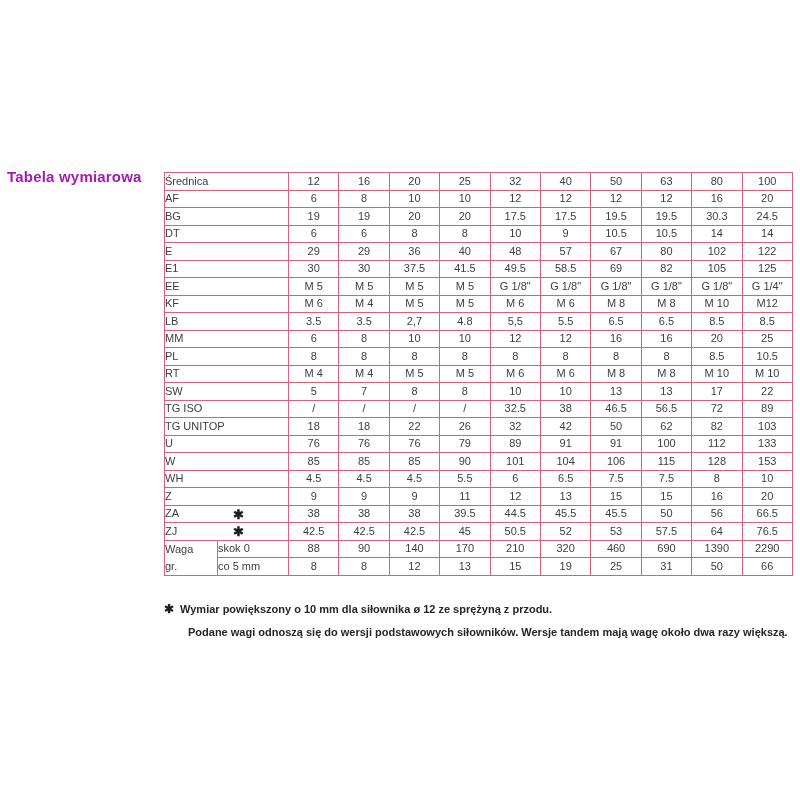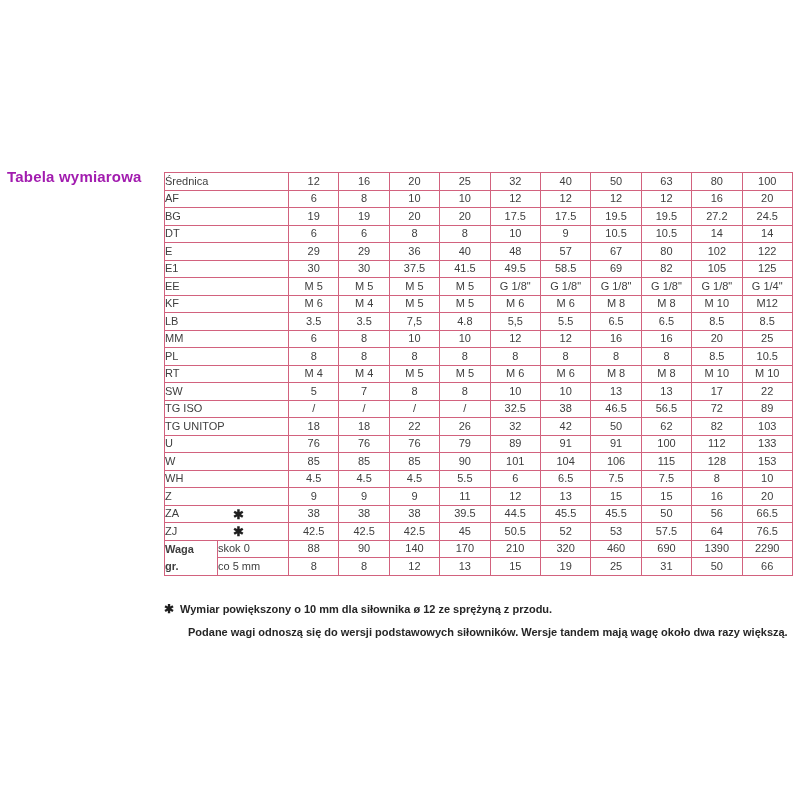--- a/index.html
+++ b/index.html
@@ -20,21 +20,21 @@
     border:1px solid #d2627e;
     height:17.5px; line-height:15px;
     font-size:11px; color:#3e3e3e;
     white-space:nowrap; overflow:hidden;
     padding:0;
   }
   td.lbl   { text-align:left; padding-left:5px; position:relative; }
   td.num   { text-align:center; }
   td.sublbl{ text-align:left; padding-left:4px; }
   td.wlbl  { vertical-align:top; padding:1px 0 0 5px; }
-  td.wlbl div { line-height:17px;font-weight:bold; }
+  td.wlbl div { line-height:17px; }
 
   .marker {
     position:absolute; left:68px; top:50%; transform:translateY(-50%);
     font-size:13px; font-weight:bold; color:#1f1f1f;
   }
 
   .footnote {
     position:absolute; left:164px;
     font-size:11px; font-weight:bold; color:#262626;
     white-space:nowrap;
@@ -93,21 +93,21 @@
       <tr>
         <td class="lbl" colspan="2"><span>BG</span></td>
         <td class="num">19</td>
         <td class="num">19</td>
         <td class="num">20</td>
         <td class="num">20</td>
         <td class="num">17.5</td>
         <td class="num">17.5</td>
         <td class="num">19.5</td>
         <td class="num">19.5</td>
-        <td class="num">27.2</td>
+        <td class="num">30.3</td>
         <td class="num">24.5</td>
       </tr>
       <tr>
         <td class="lbl" colspan="2"><span>DT</span></td>
         <td class="num">6</td>
         <td class="num">6</td>
         <td class="num">8</td>
         <td class="num">8</td>
         <td class="num">10</td>
         <td class="num">9</td>
@@ -165,21 +165,21 @@
         <td class="num">M 6</td>
         <td class="num">M 8</td>
         <td class="num">M 8</td>
         <td class="num">M 10</td>
         <td class="num">M12</td>
       </tr>
       <tr>
         <td class="lbl" colspan="2"><span>LB</span></td>
         <td class="num">3.5</td>
         <td class="num">3.5</td>
-        <td class="num">7,5</td>
+        <td class="num">2,7</td>
         <td class="num">4.8</td>
         <td class="num">5,5</td>
         <td class="num">5.5</td>
         <td class="num">6.5</td>
         <td class="num">6.5</td>
         <td class="num">8.5</td>
         <td class="num">8.5</td>
       </tr>
       <tr>
         <td class="lbl" colspan="2"><span>MM</span></td>

